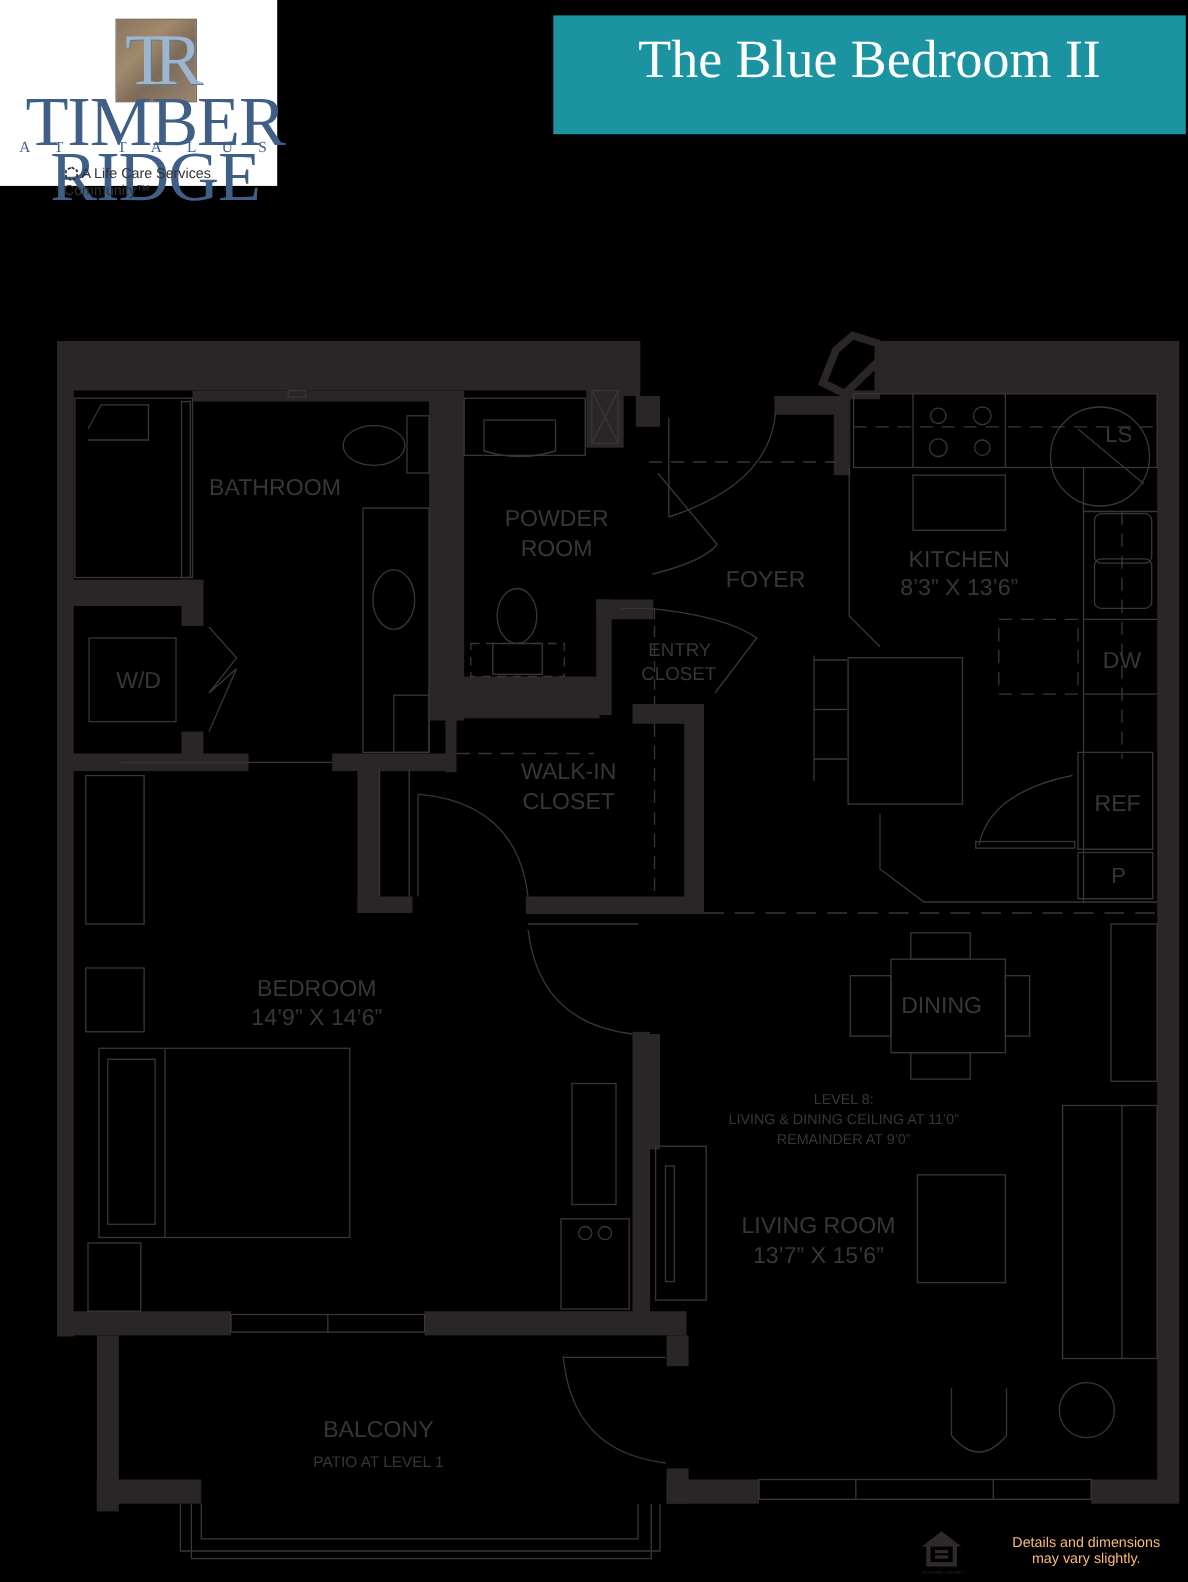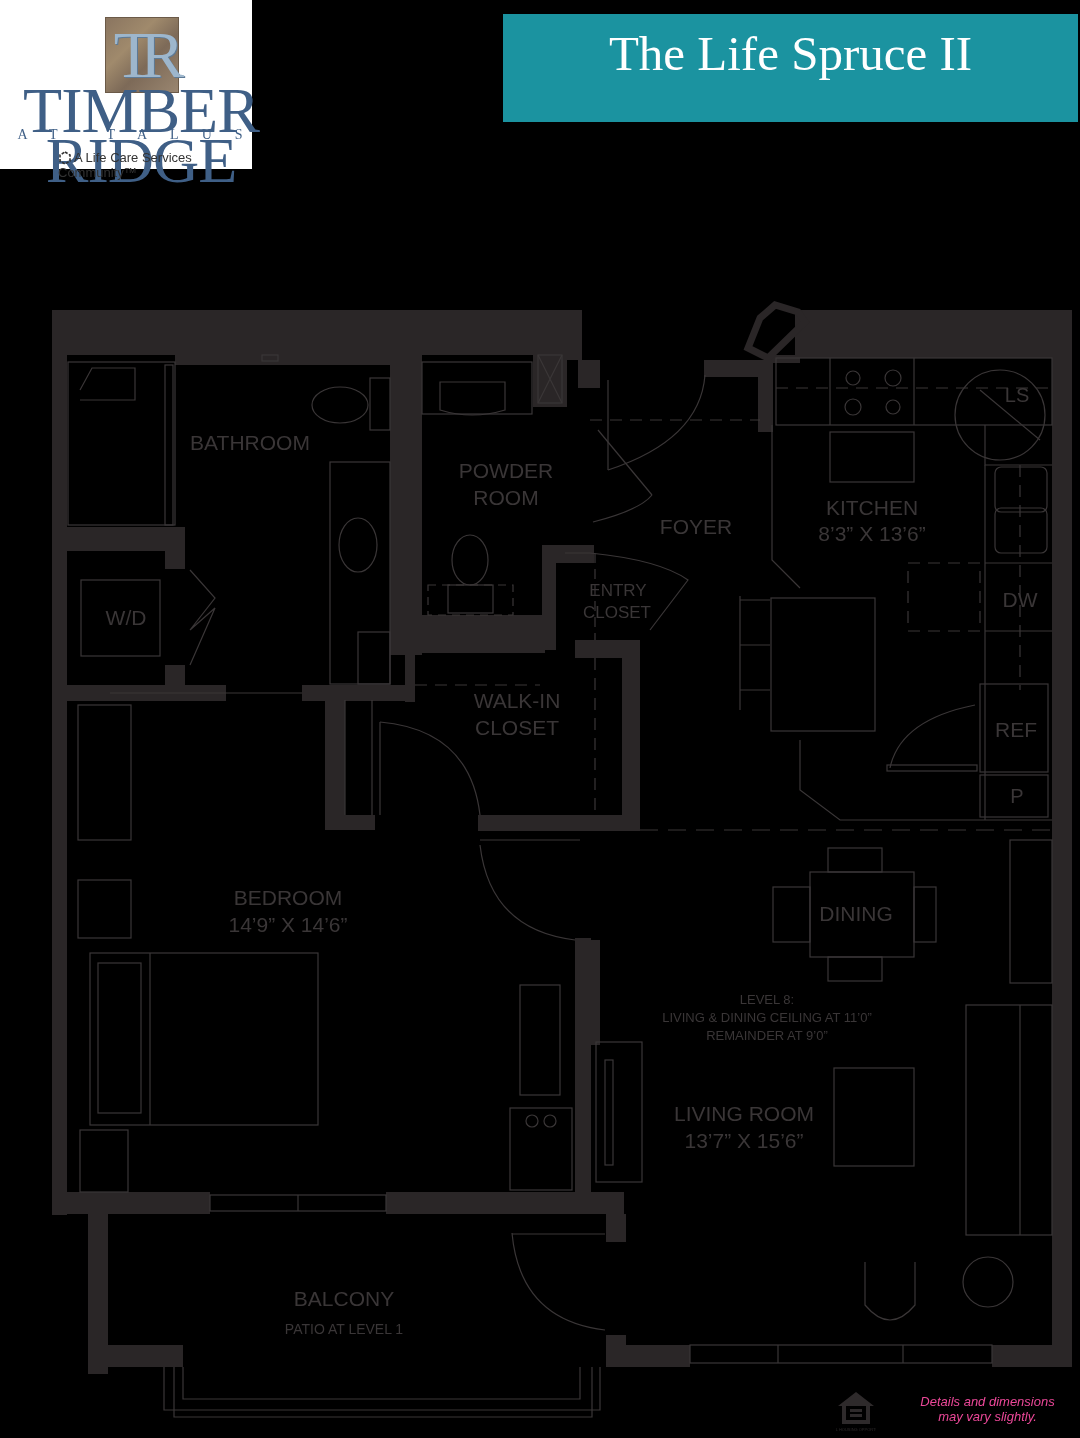--- a/index.html
+++ b/index.html
@@ -15,41 +15,41 @@
       font-family: "Liberation Serif", serif; font-size: 64px; color: #3f5f86; letter-spacing: -1px; line-height: 50px; }
     .logo-sub { position: absolute; left: 0; top: 127px; width: 282px; text-align: center;
       font-family: "Liberation Serif", serif; font-size: 14px; color: #3f5f86; letter-spacing: 23px; padding-left: 1px; box-sizing: border-box; }
     .logo-tag { position: absolute; left: 58px; top: 150px; font-size: 13px; color: #333; }
     .logo-tag .ico { display: inline-block; width: 14px; height: 14px; vertical-align: -3px; margin-right: 2px; }
     .title-box { position: absolute; left: 503px; top: 14px; width: 575px; height: 108px; background: #1b93a0; color: #fff; text-align: center; }
     .title-main { font-family: "Liberation Serif", serif; font-size: 49px; line-height: 56px; margin-top: 12px; }
     .title-sub { font-family: "Liberation Serif", serif; font-size: 30px; line-height: 32px; margin-top: 0px; }
     svg.plan { position: absolute; left: 0; top: 0; }
     .lbl { fill: #3a3637; font-family: "Liberation Sans", sans-serif; text-anchor: middle; }
-    .footer-note { position: absolute; left: 905px; top: 1394px; width: 165px; text-align: center; color: #ec4899; font-size: 13px; line-height: 15px; font-style: italic; }
+    .footer-note { position: absolute; left: 905px; top: 1394px; width: 165px; text-align: center; color: #fdba74; font-size: 13px; line-height: 15px; }
     .eho { position: absolute; left: 836px; top: 1390px; width: 40px; height: 46px; }
   </style>
 </head>
 <body>
 
 <div class="logo-box">
   <div class="logo-mark">
       <span>TR</span>
     </div>
   <div class="logo-name">TIMBER RIDGE</div>
   <div class="logo-sub">AT TALUS</div>
   <div class="logo-tag">
     <svg class="ico" viewBox="0 0 14 14">
       <polygon points="7,1 12,4 12,10 7,13 2,10 2,4" fill="none" stroke="#333" stroke-width="1.6" stroke-dasharray="3 1.5"></polygon>
     </svg><span>A Life Care Services Community™</span>
   </div>
 </div>
 
 <div class="title-box">
-  <div class="title-main">The Life Spruce II</div>
+  <div class="title-main">The Blue Bedroom II</div>
 </div>
 
 <svg class="plan" width="1080" height="1438" viewBox="0 0 1080 1438">
   <g fill="#2a2627">
 
     <rect x="52" y="310" width="530" height="45"></rect>
     <rect x="52" y="310" width="15" height="905"></rect>
     <rect x="52" y="355" width="14" height="850"></rect>
     <rect x="566" y="310" width="16" height="50"></rect>
 

